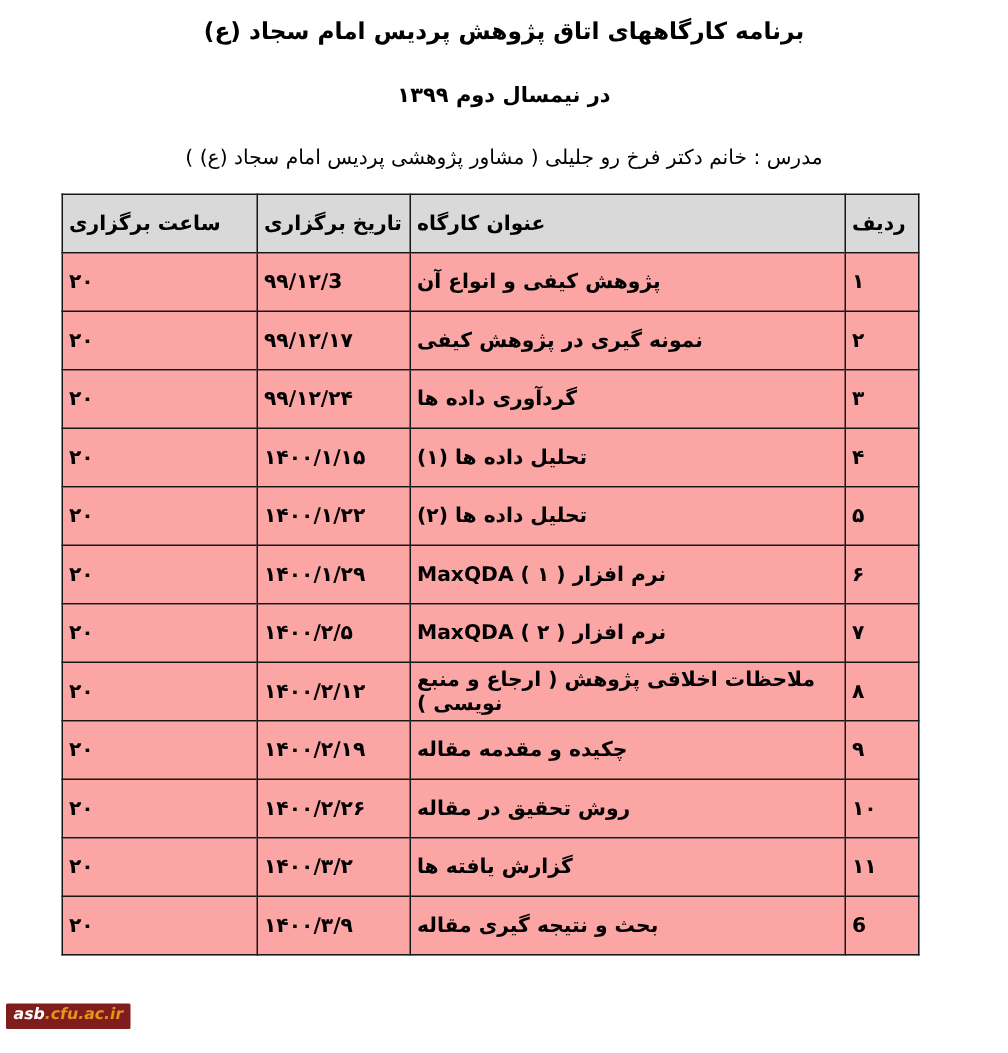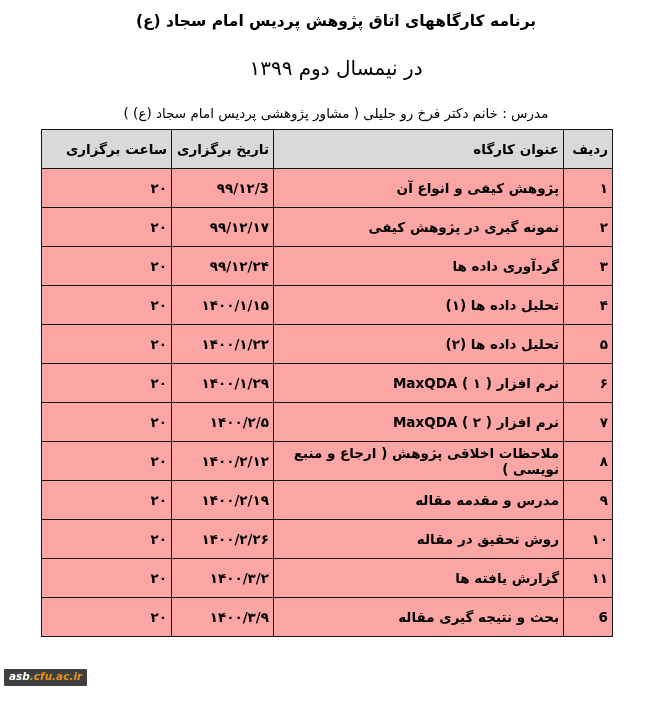--- a/index.html
+++ b/index.html
@@ -30,22 +30,22 @@
     direction: rtl;
   }
   .doc-title {
     font-size: 15.5px;
     font-weight: bold;
     line-height: 1.2;
     padding-top: 12px;
     letter-spacing: 0.1px;
   }
   .doc-subtitle {
-    font-size: 20px;
-    font-weight: normal;
+    font-size: 14px;
+    font-weight: bold;
     line-height: 1.2;
     padding-top: 25px;
   }
   .doc-instructor {
     font-size: 13.5px;
     font-weight: normal;
     line-height: 1.2;
     padding-top: 25px;
   }
 
@@ -58,21 +58,21 @@
   }
   table.schedule {
     width: 571px;
     border-collapse: collapse;
     direction: rtl;
     table-layout: fixed;
   }
   table.schedule th,
   table.schedule td {
     border: 1px solid #171717;
-    text-align: right;
+    text-align: left;
     vertical-align: middle;
     font-weight: bold;
     padding: 0 4px;
     box-sizing: border-box;
   }
   table.schedule thead th {
     background: #d9d9d9;
     height: 39px;
     font-size: 13.5px;
   }
@@ -91,21 +91,21 @@
   td.cell-title { font-size: 13px; }
   td.cell-date  { font-size: 13px; letter-spacing: 0.2px; }
   td.cell-hours { font-size: 13px; }
   td.cell-radif { font-size: 13px; }
 
   
   .watermark {
     position: absolute;
     left: 4px;
     top: 669px;
-    background: #404040;
+    background: #7f1d1d;
     padding: 2px 5px 3px 5px;
     direction: ltr;
     font-family: "DejaVu Sans", "Liberation Sans", sans-serif;
     font-size: 10.5px;
     font-weight: bold;
     font-style: italic;
     line-height: 1.1;
     white-space: nowrap;
     border-radius: 1px;
   }
@@ -183,21 +183,21 @@
             <td class="cell-hours">۲۰</td>
           </tr>
           <tr>
             <td class="cell-radif">۸</td>
             <td class="cell-title">ملاحظات اخلاقی پژوهش ( ارجاع و منبع نویسی )</td>
             <td class="cell-date">۱۴۰۰/۲/۱۲</td>
             <td class="cell-hours">۲۰</td>
           </tr>
           <tr>
             <td class="cell-radif">۹</td>
-            <td class="cell-title">مدرس و مقدمه مقاله</td>
+            <td class="cell-title">چکیده و مقدمه مقاله</td>
             <td class="cell-date">۱۴۰۰/۲/۱۹</td>
             <td class="cell-hours">۲۰</td>
           </tr>
           <tr>
             <td class="cell-radif">۱۰</td>
             <td class="cell-title">روش تحقیق در مقاله</td>
             <td class="cell-date">۱۴۰۰/۲/۲۶</td>
             <td class="cell-hours">۲۰</td>
           </tr>
           <tr>

